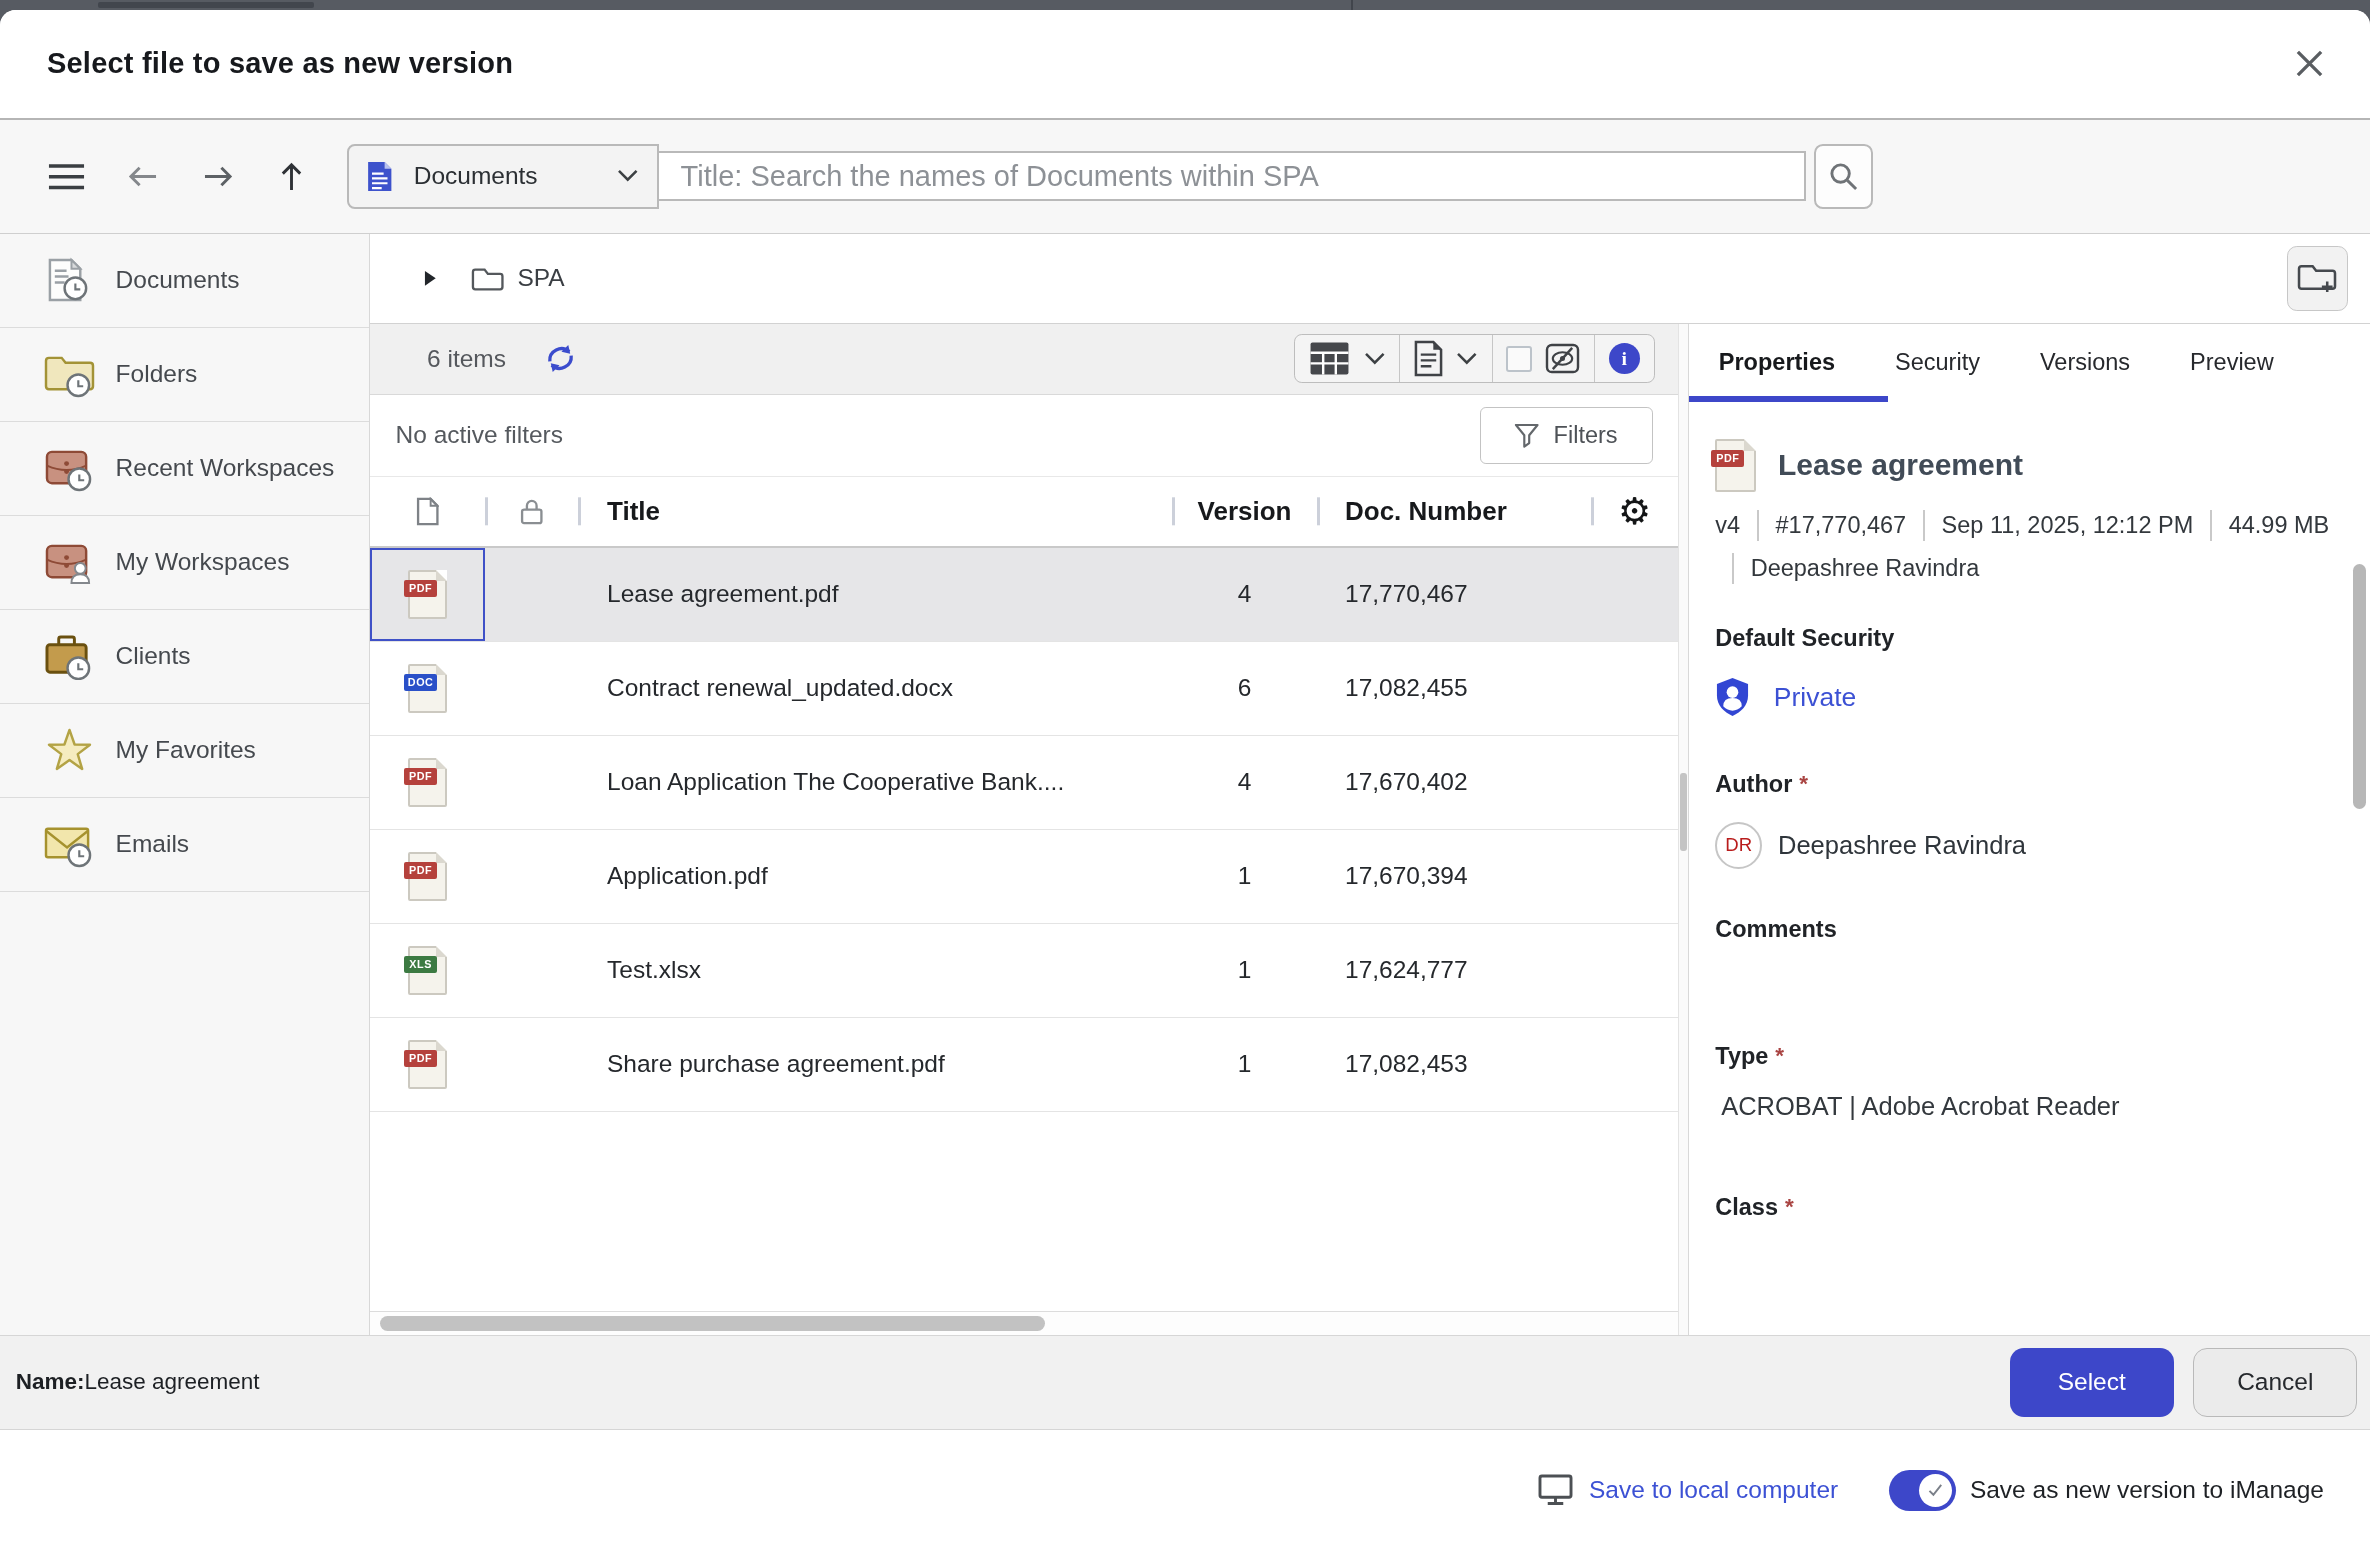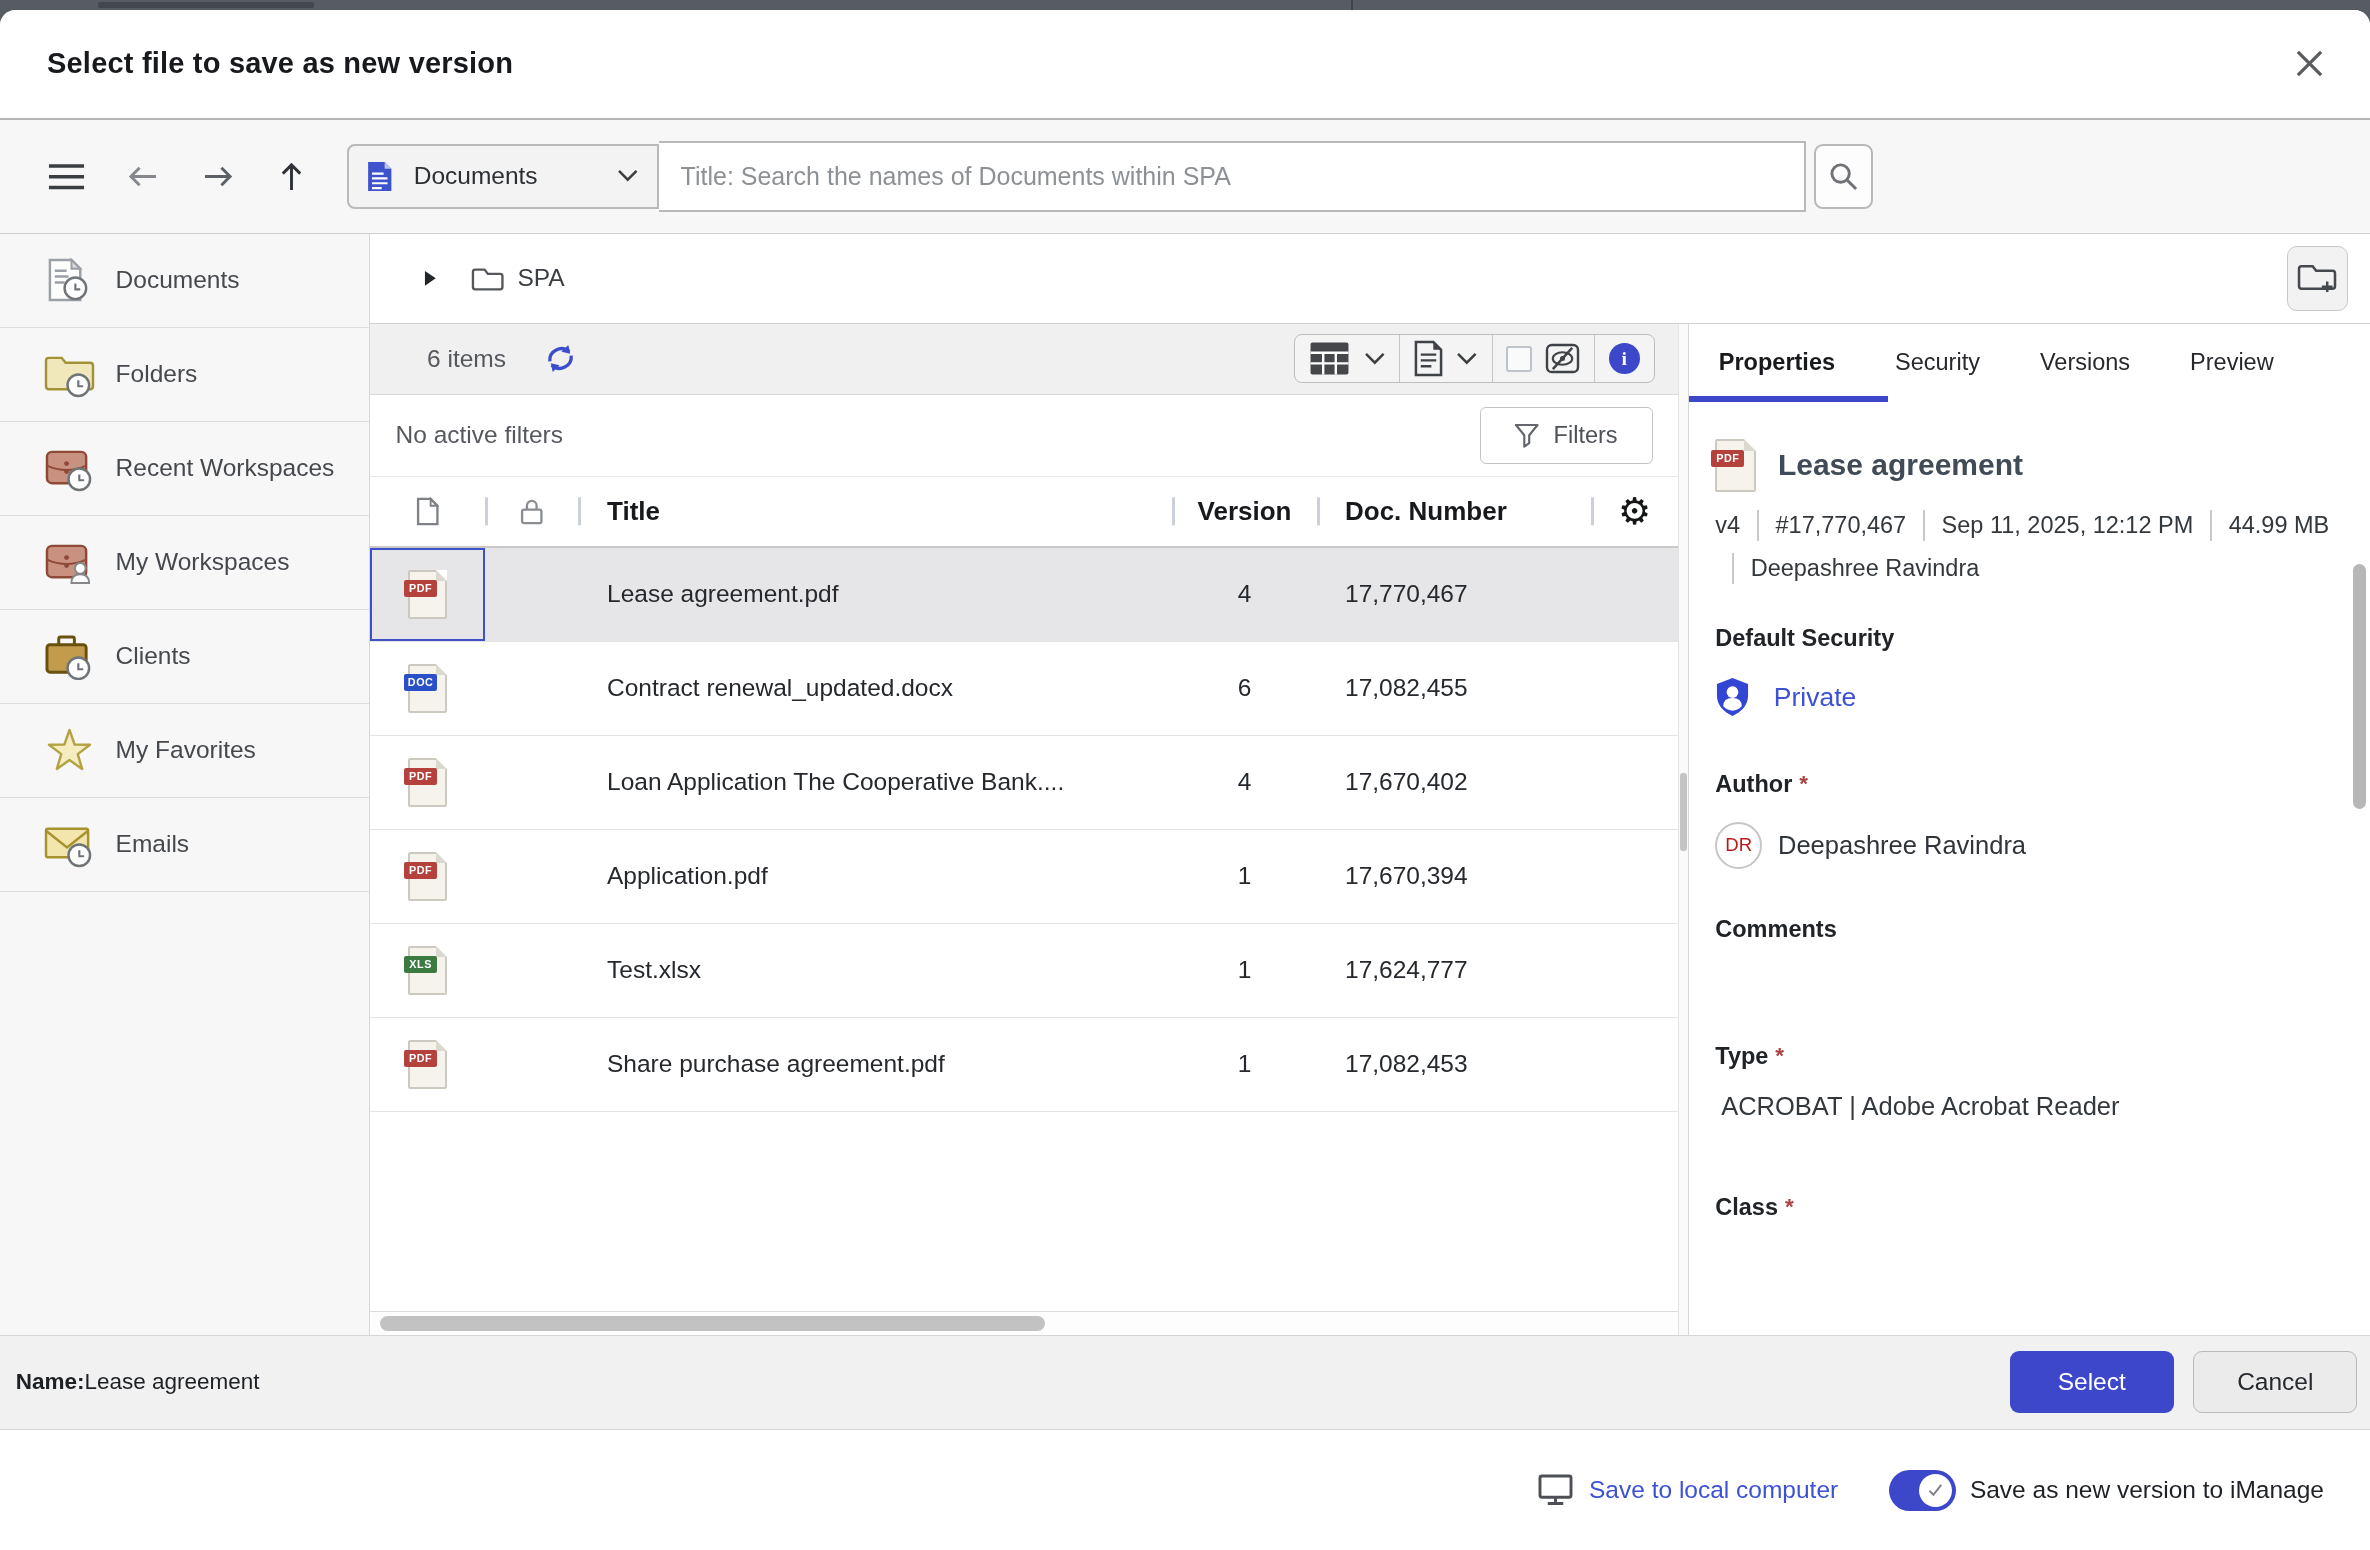--- a/index.html
+++ b/index.html
@@ -16,22 +16,22 @@
   .close-btn { margin-left:auto; width:43px; height:43px; display:flex; align-items:center; justify-content:center; cursor:pointer; }
 
   
   .nav-toolbar { height:116px; background:#f7f7f7; border-top:2px solid #b5b5b5; border-bottom:1px solid #cfcfcf;
                  display:flex; align-items:center; padding-left:47px; }
   .hamburger { margin-right:39px; display:flex; }
   .nav-arrow { margin-right:41px; display:flex; }
   .scope-dd { width:312px; height:65px; background:#f3f3f3; border:2px solid #b9b9b9; border-radius:7.8px 0 0 7.8px;
               display:flex; align-items:center; padding:0 17.6px; }
   .scope-label { margin-left:21.6px; flex:1; font-size:24.5px; color:#2b2f33; }
-  .search-input { width:1147px; height:71px; border:2px solid #b9b9b9; border-left:none; background:#fff;
-                  font-size:25px; color:#3a3e43; padding:0 21.6px; outline:none; font-family:"Liberation Sans",sans-serif; }
+  .search-input { width:1147px; height:50px; border:2px solid #b9b9b9; border-left:none; background:#fff;
+                  font-size:29px; color:#3a3e43; padding:0 21.6px; outline:none; font-family:"Liberation Sans",sans-serif; }
   .search-input::placeholder { color:#8d9196; }
   .search-btn { margin-left:7.8px; width:59px; height:65px; border:2px solid #b9b9b9; border-radius:8.8px; background:#fdfdfd;
                 display:flex; align-items:center; justify-content:center; }
 
   
   .content { height:1101px; display:flex; background:#fff; }
   .sidebar { width:370px; background:#f7f7f7; border-right:1px solid #d8d8d8; }
   .side-item { height:94px; display:flex; align-items:center; padding-left:41px; border-bottom:1px solid #dcdcdc; cursor:pointer; }
   .side-icon { width:57px; display:flex; justify-content:center; }
   .side-label { margin-left:17.6px; font-size:24.5px; color:#45494e; }
@@ -124,21 +124,21 @@
   .lbl-comments { margin-top:47px; }
   .lbl-type { margin-top:100px; }
   .type-value { margin-top:22px; font-size:25.5px; color:#33383d; padding-left:5.9px; }
   .lbl-class { margin-top:73px; }
 
   
   .name-bar { height:95px; background:#f1f1f1; border-top:1px solid #d6d6d6; border-bottom:1px solid #d6d6d6;
               display:flex; align-items:center; padding:0 12.7px 0 15.7px; flex:none; }
   .name-label { font-size:22.5px; font-weight:bold; color:#1d2024; }
   .name-value { font-size:22.5px; color:#1d2024; }
-  .btn { height:62px; border-radius:9px; font-size:24.5px; display:flex; align-items:center; justify-content:center;
+  .btn { height:69px; border-radius:14px; font-size:24.5px; display:flex; align-items:center; justify-content:center;
          cursor:pointer; font-family:"Liberation Sans",sans-serif; }
   .btn-select { margin-left:auto; width:164px; background:var(--accent); color:#fff; border:none; }
   .btn-cancel { margin-left:19.6px; width:164px; background:#ebebeb; border:1.5px solid #b9b9b9; color:#26292d; }
 
   .foot-row { flex:1; background:#fff; display:flex; align-items:center; justify-content:flex-end; padding-right:46px; }
   .local-link { display:flex; align-items:center; gap:15.7px; cursor:pointer; }
   .local-text { font-size:24.5px; color:var(--link); }
   .toggle { margin-left:51px; width:67px; height:41px; border-radius:20.6px; background:var(--accent); position:relative; cursor:pointer; flex:none; }
   .knob { position:absolute; right:3.9px; top:3.9px; width:33px; height:33px; border-radius:50%; background:#fff;
           display:flex; align-items:center; justify-content:center; }

